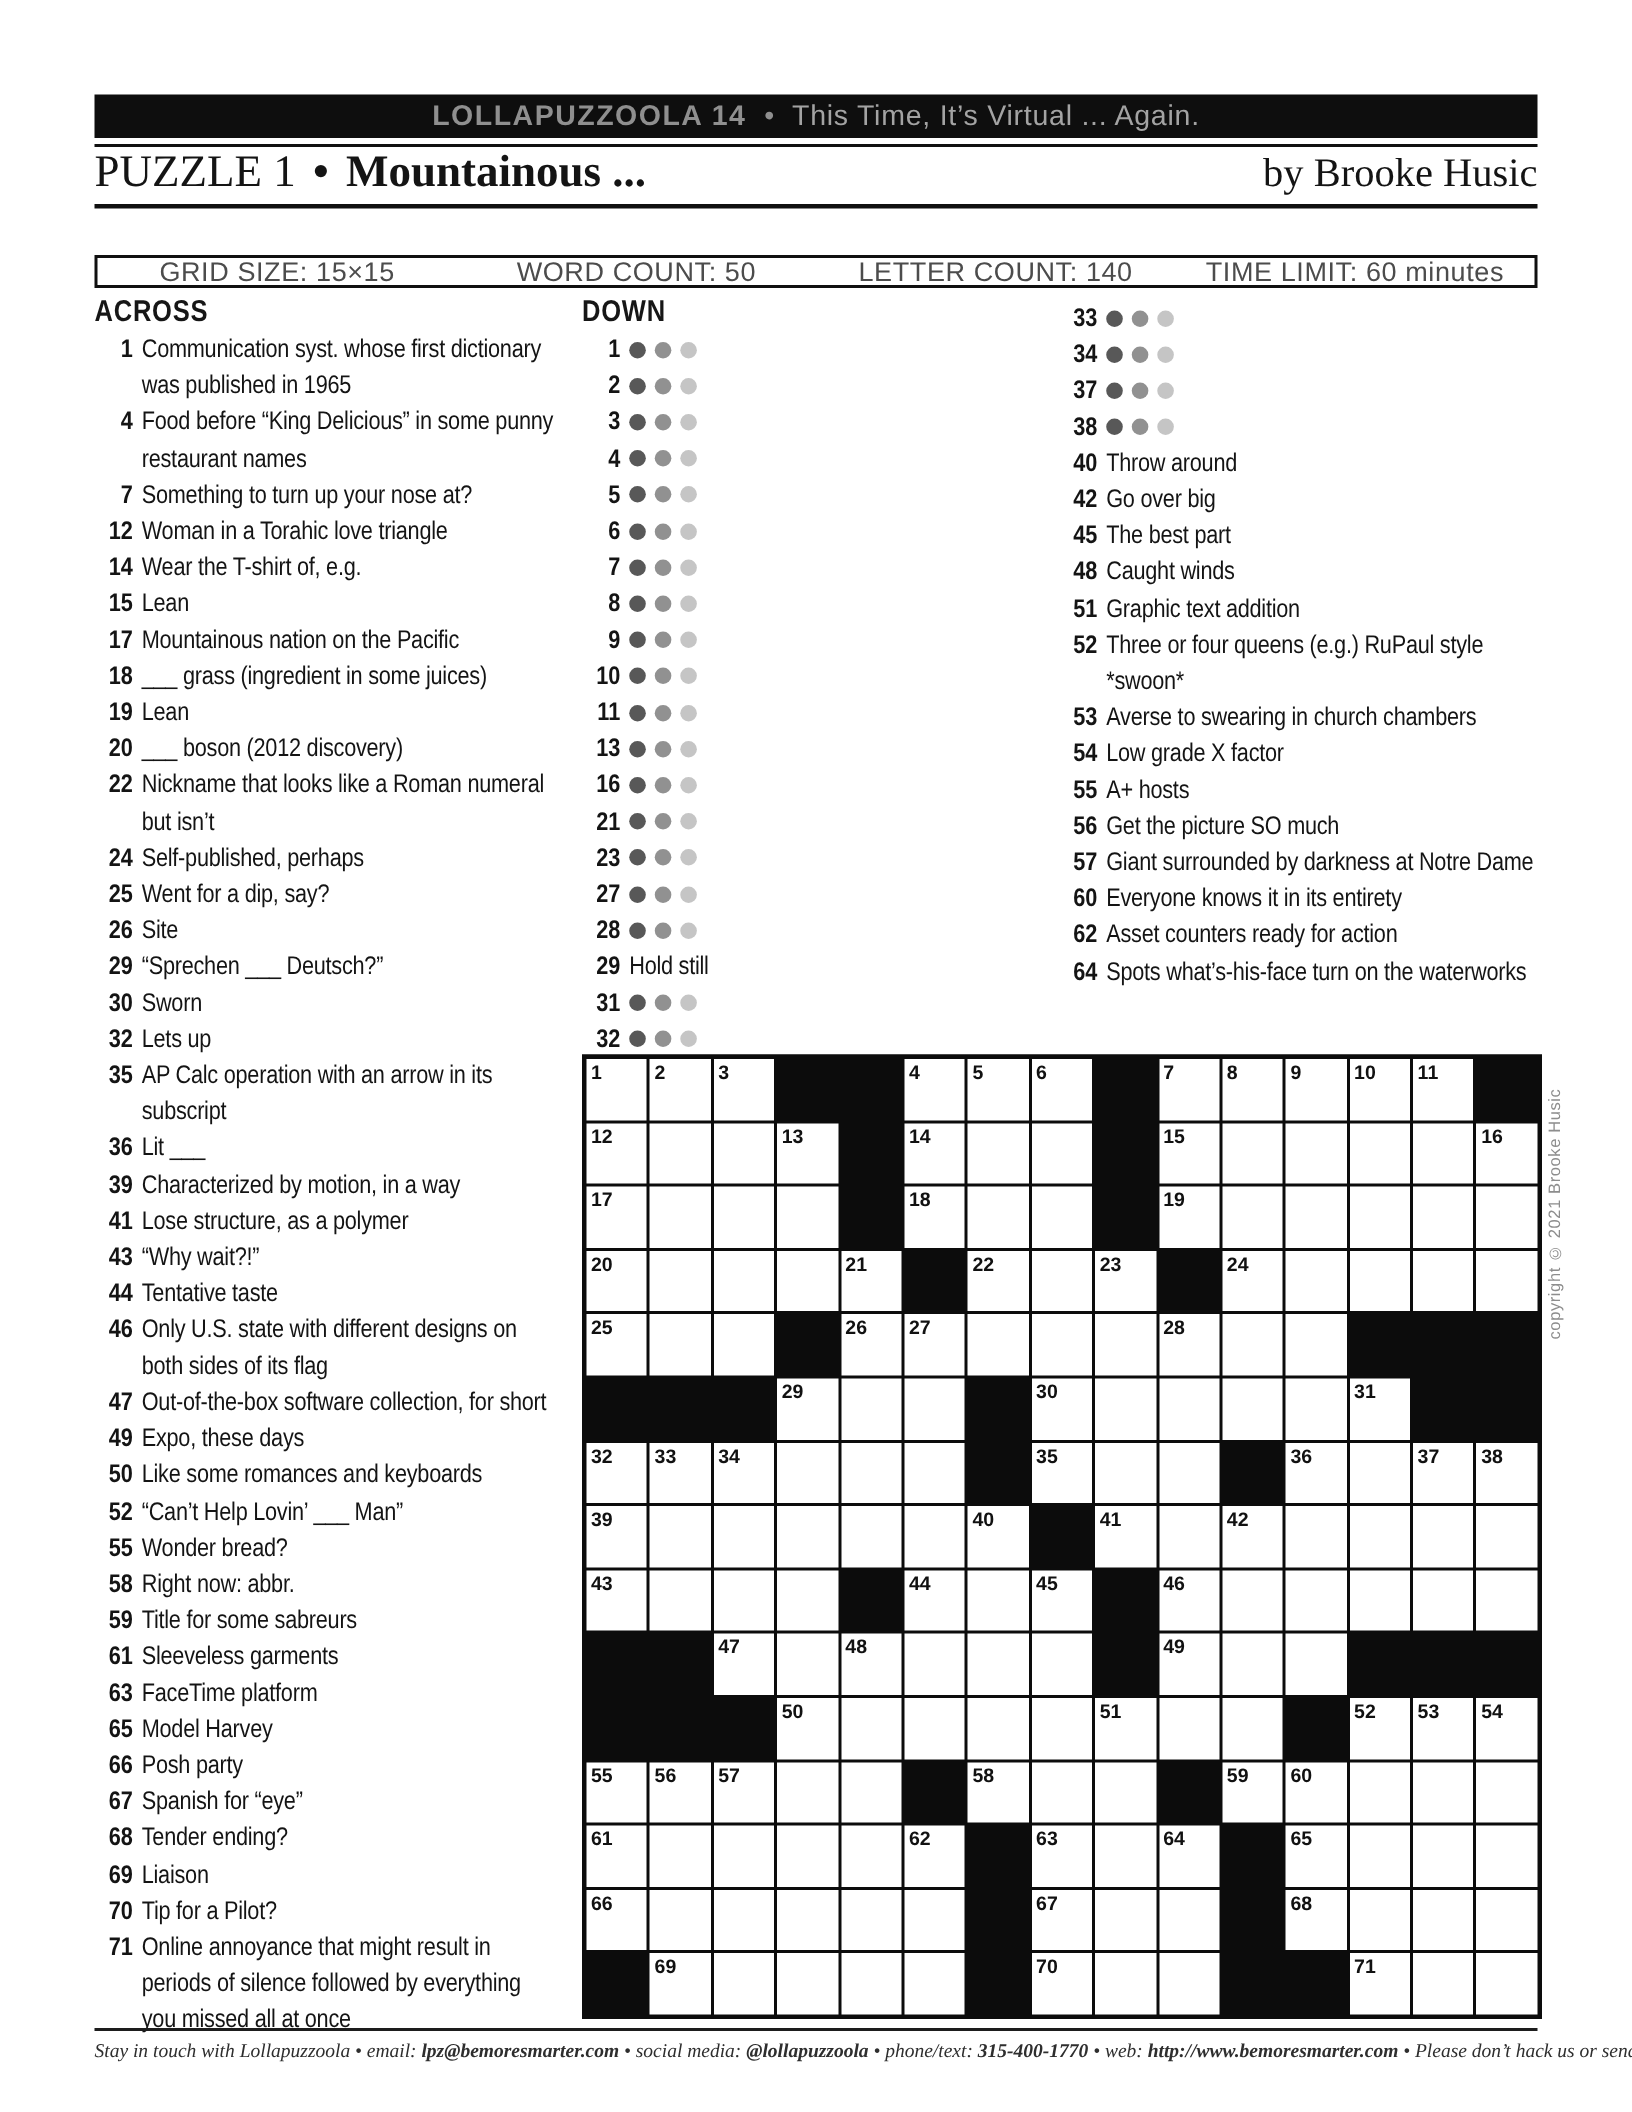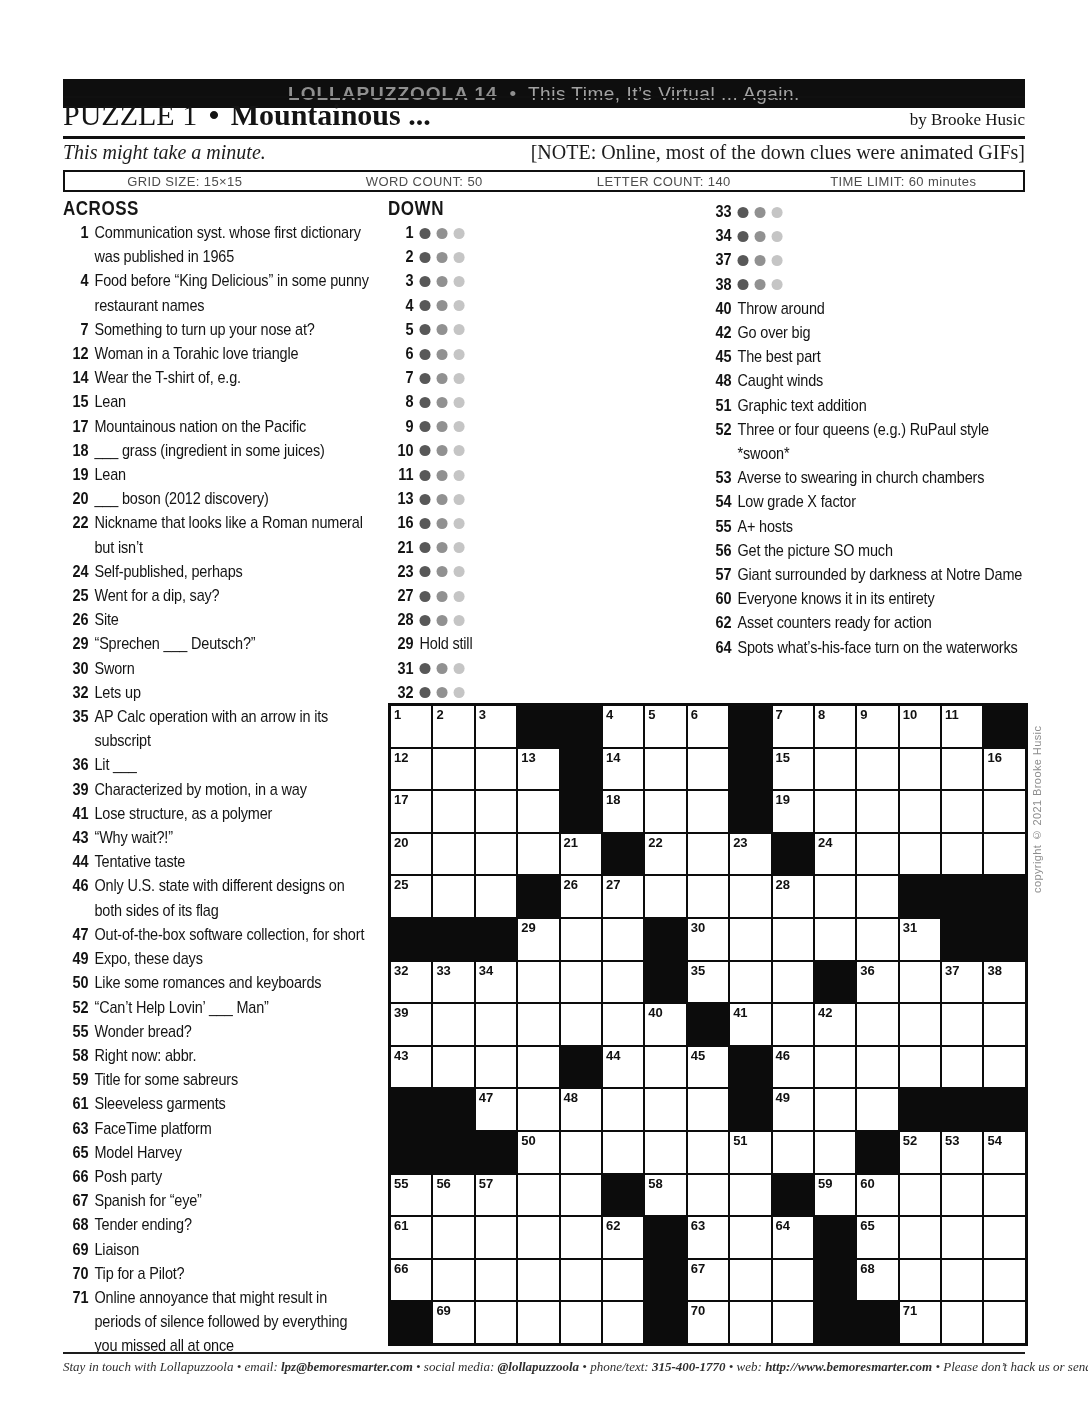--- a/index.html
+++ b/index.html
@@ -1,39 +1,39 @@
 <!DOCTYPE html>
 <html><head>
 <meta charset="utf-8">
 <style>
   html,body{margin:0;padding:0;background:#e8e8e8;}
   .page{position:relative;width:1088px;height:1408px;background:#ffffff;margin:0 auto;overflow:hidden;
         font-family:"Liberation Sans",sans-serif;color:#141414;}
   
   .banner{position:absolute;left:63px;top:63px;width:962px;height:29px;background:#0e0e0e;
-          text-align:center;line-height:30px;font-size:19px;letter-spacing:0.5px;white-space:nowrap;margin-top:16px;}
+          text-align:center;line-height:30px;font-size:19px;letter-spacing:0.5px;white-space:nowrap;}
   .banner .b-bold{font-weight:bold;color:#8f8f8f;letter-spacing:1px;}
   .banner .b-sep{color:#8f8f8f;margin:0 6px;}
   .banner .b-light{color:#a3a3a3;}
   .rule{position:absolute;left:63px;width:962px;background:#101010;}
   .rule-1{top:96px;height:2px;}
   .rule-2{top:136px;height:3px;}
   .title-row{position:absolute;left:63px;top:98px;width:962px;display:flex;justify-content:space-between;
              align-items:baseline;font-family:"Liberation Serif",serif;}
   .title-left{font-size:30px;}
   .t-bold{font-weight:bold;}
   .t-sep{font-weight:bold;margin:0 4px;}
-  .byline{font-size:17px;}
+  .byline{font-size:27px;}
   .sub-row{position:absolute;left:63px;top:141px;width:962px;display:flex;justify-content:space-between;
            align-items:baseline;font-family:"Liberation Serif",serif;font-size:20px;color:#1c1c1c;}
   .hint{font-style:italic;}
   .note{font-style:normal;}
   .info-bar{position:absolute;left:63px;top:170px;width:958px;height:18px;border:2px solid #101010;
             display:flex;align-items:center;}
-  .info-item{flex:1;text-align:center;font-size:13px;color:#4c4c4c;letter-spacing:0.4px;white-space:nowrap;}
+  .info-item{flex:1;text-align:center;font-size:18px;color:#4c4c4c;letter-spacing:0.4px;white-space:nowrap;}
   
   .col{position:absolute;top:196px;transform:scaleX(0.851);transform-origin:top left;}
   .col-across{left:63px;width:362px;}
   .col-down1{left:388px;width:240px;}
   .col-down2{left:706px;width:376px;padding-top:4px;}
   .list-header{font-size:20px;font-weight:bold;letter-spacing:0.6px;line-height:25px;color:#161616;}
   .clue{display:flex;line-height:24.2px;font-size:17px;}
   .cnum{flex:0 0 30px;text-align:right;font-weight:bold;margin-right:7px;}
   .ctext{flex:1;letter-spacing:-0.2px;}
   .dots{display:inline-flex;align-items:center;gap:7px;height:24.2px;}
@@ -68,24 +68,20 @@
     <div class="title-left">
       <span>PUZZLE 1</span>
       <span class="t-sep">•</span>
       <span class="t-bold">Mountainous ...</span>
     </div>
     <div class="byline">by Brooke Husic</div>
   </div>
 
   <div class="rule rule-2"></div>
 
-  <div class="sub-row">
-    <div class="hint">This might take a minute.</div>
-    <div class="note">[NOTE: Online, most of the down clues were animated GIFs]</div>
-  </div>
 
   <div class="info-bar" id="info-bar">
       <div class="info-item">GRID SIZE: 15×15</div>
       <div class="info-item">WORD COUNT: 50</div>
       <div class="info-item">LETTER COUNT: 140</div>
       <div class="info-item">TIME LIMIT: 60 minutes</div>
     </div>
 
   <div class="col col-across">
     <div class="list-header">ACROSS</div>

